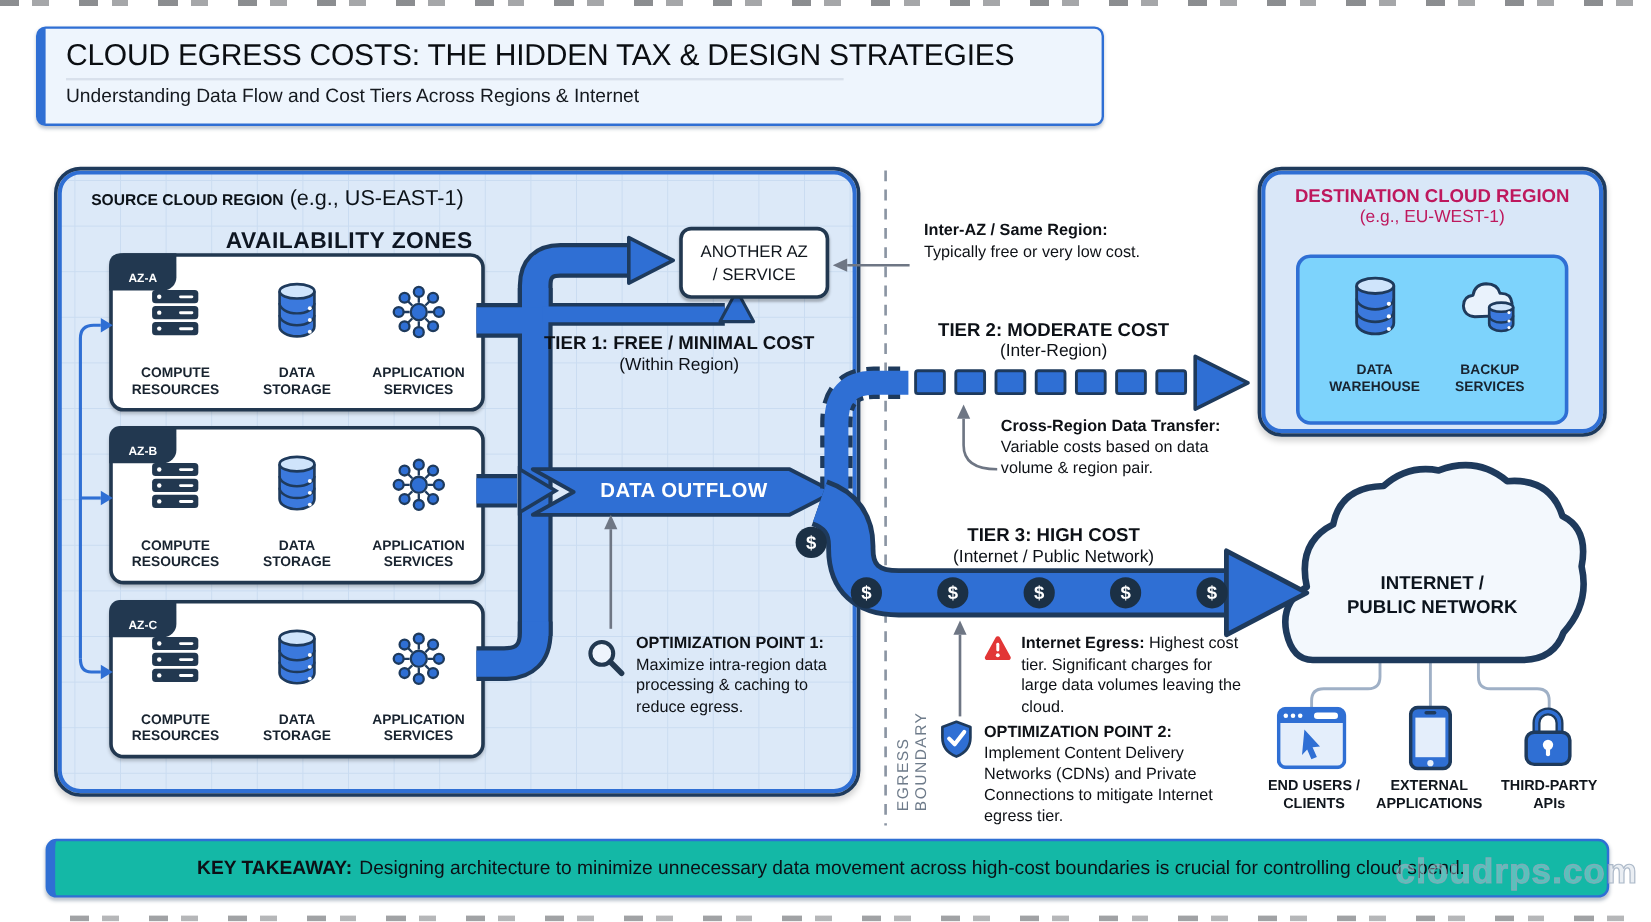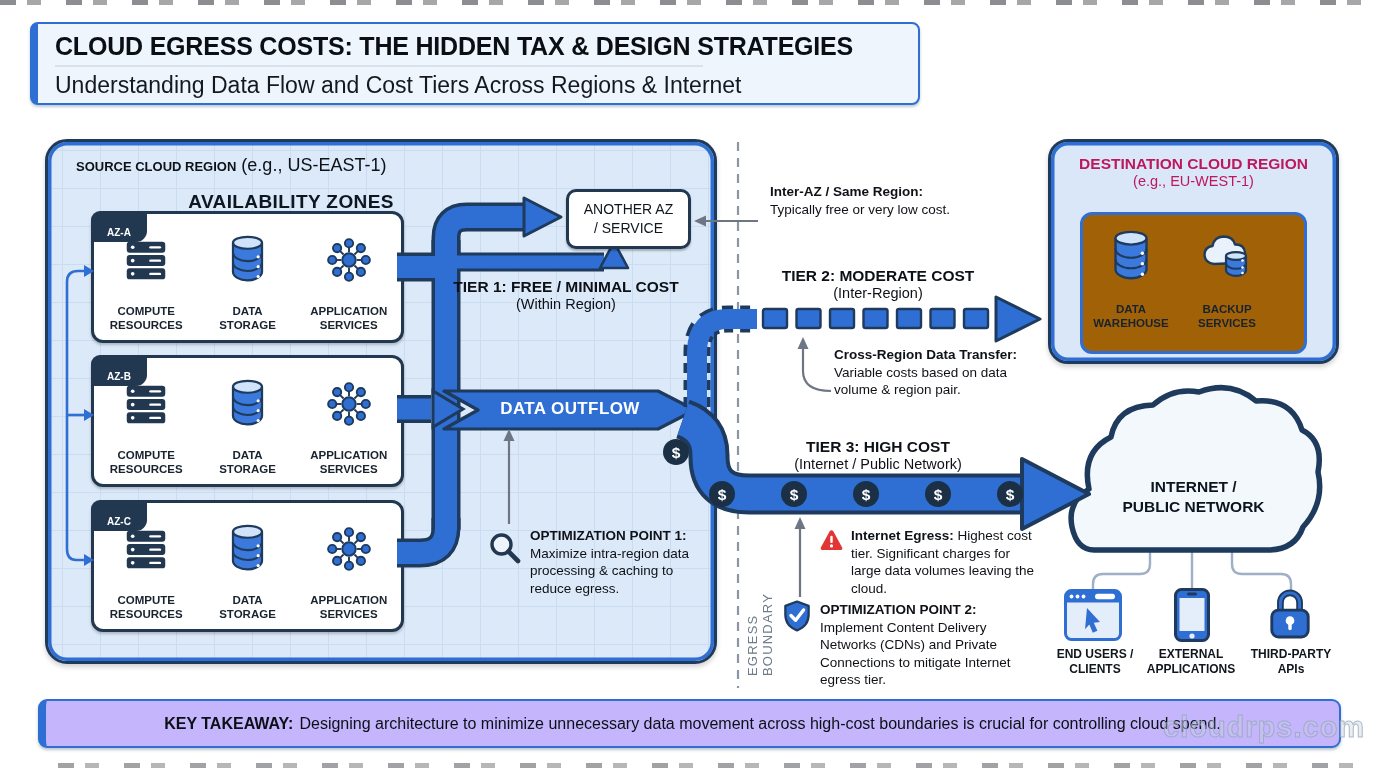--- a/index.html
+++ b/index.html
@@ -5,23 +5,23 @@
   html,body{margin:0;padding:0;background:#fff;}
   .canvas{position:relative;width:1376px;height:768px;background:#ffffff;overflow:hidden;
           font-family:"Liberation Sans", sans-serif;color:#10151c;}
   .abs{position:absolute;}
   .z1{z-index:1}.z2{z-index:2}.z3{z-index:3}.z4{z-index:4}
 
   
   .title-card{left:30px;top:22px;width:880px;height:79px;background:#eef5fd;
     border:2.5px solid #2f6fd4;border-left:8px solid #2f6fd4;border-radius:8px;
     box-shadow:0 2px 3px rgba(30,58,92,.28);}
-  .title-card h1{margin:8px 0 0 17px;font-size:25px;font-weight:700;letter-spacing:-.2px;color:#0b0e12;}
+  .title-card h1{margin:8px 0 0 17px;font-size:25px;font-weight:400;letter-spacing:-.2px;color:#0b0e12;}
   .title-divider{margin:4px 0 0 17px;width:648px;height:2px;background:#d9e1ec;}
-  .title-sub{margin:5px 0 0 17px;font-size:23px;color:#15191f;}
+  .title-sub{margin:5px 0 0 17px;font-size:16px;color:#15191f;}
 
   
   .region{border:3.5px solid #1e3a5c;border-radius:22px;
     box-shadow:inset 0 0 0 3.5px #2f6fd4, 0 3px 5px rgba(0,0,0,.18);}
   .src-region{left:45px;top:139px;width:666px;height:519px;background-color:#dce9f8;
     background-image:linear-gradient(#cadcf1 1px,transparent 1px),linear-gradient(90deg,#cadcf1 1px,transparent 1px);
     background-size:38px 38px;background-position:14px 46px;}
   .dest-region{left:1048px;top:139px;width:285px;height:219px;background:#d9e7f8;border-radius:20px;}
   .src-title{position:absolute;left:28px;top:13px;font-size:18px;color:#0c1218;white-space:nowrap;}
   .src-title b{font-size:13px;}
@@ -62,35 +62,35 @@
   .n-interaz{left:770px;top:183px;width:230px;}
   .n-cross{left:834px;top:346px;width:210px;}
   .n-egress{left:851px;top:527px;width:192px;}
   .n-opt1{left:530px;top:527px;width:160px;}
   .n-opt2{left:820px;top:601px;width:198px;}
 
   
   .dest-title{position:absolute;left:0;top:13px;width:100%;text-align:center;color:#be185d;}
   .dest-title .l1{font-size:15.5px;font-weight:700;}
   .dest-title .l2{font-size:14.5px;}
-  .dest-panel{position:absolute;left:29px;top:70px;width:221px;height:124px;background:#a16207;
-    border:3px solid #2f6fd4;border-radius:12px;display:flex;justify-content:flex-start;padding-top:12px;}
+  .dest-panel{position:absolute;left:29px;top:70px;width:221px;height:124px;background:#7dd3fc;
+    border:3px solid #2f6fd4;border-radius:12px;display:flex;justify-content:center;padding-top:12px;}
   .dest-item{width:96px;text-align:center;}
   .dest-item .ic{height:54px;display:flex;align-items:flex-end;justify-content:center;}
 
   
   .cloud-label{left:1121px;top:477px;width:145px;text-align:center;font-size:15.5px;
     font-weight:700;line-height:1.3;color:#0c141d;}
   .ep-label{top:647px;text-align:center;font-size:12px;font-weight:700;line-height:1.22;color:#10161d;}
   .ep1{left:1047px;width:96px;}
   .ep2{left:1138px;width:106px;}
   .ep3{left:1240px;width:102px;}
 
   
-  .takeaway{left:38px;top:699px;width:1293px;height:45px;background:#c4b5fd;
+  .takeaway{left:38px;top:699px;width:1293px;height:45px;background:#14b8a6;
     border:2.5px solid #2f6fd4;border-left:8px solid #2f6fd4;border-radius:9px;
     display:flex;align-items:center;justify-content:center;font-size:16px;color:#0c1016;
     box-shadow:0 2px 3px rgba(30,58,92,.3);}
   .takeaway .lead-in{font-weight:700;margin-right:6px;}
 
   .watermark{left:1163px;top:711px;font-size:29px;font-weight:700;letter-spacing:1px;
     color:rgba(200,211,224,.38);-webkit-text-stroke:1px rgba(150,165,185,.75);}
 
   .artifact{height:5px;opacity:.55;
     background:repeating-linear-gradient(90deg,rgba(22,26,32,.9) 0 16px,transparent 16px 27px,

